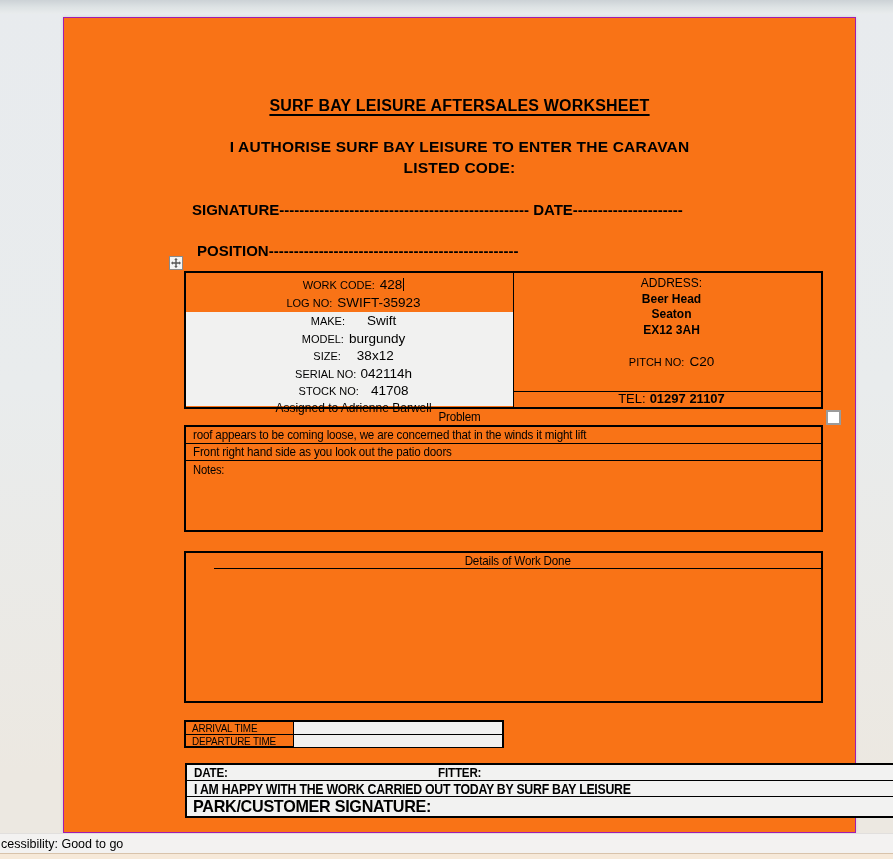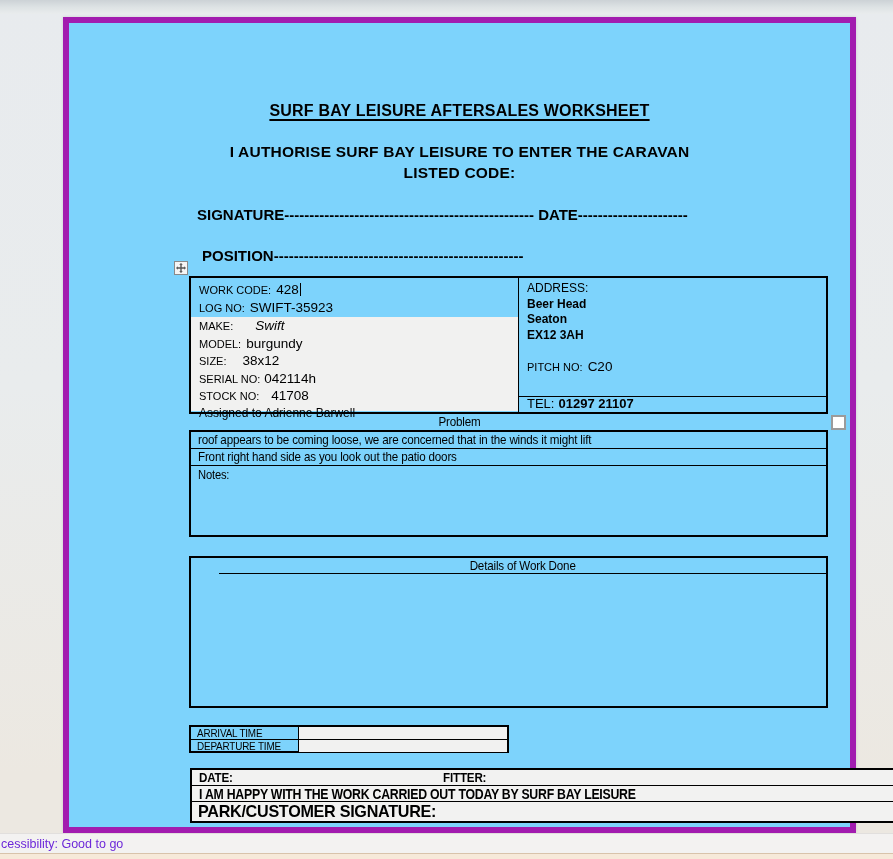--- a/index.html
+++ b/index.html
@@ -5,48 +5,48 @@
   * { margin:0; padding:0; box-sizing:border-box; }
   html,body { width:893px; height:859px; overflow:hidden;
     font-family:"Liberation Sans", sans-serif; }
   body { position:relative;
     background:linear-gradient(180deg,#e8ebee 0%,#e9eced 45%,#ece8e1 90%,#ece8e1 100%); }
 
   .top-edge { position:absolute; left:0; top:0; width:893px; height:14px;
     background:linear-gradient(180deg,#ccd2d6 0%,#dde2e4 50%,#e9eced 100%); }
 
   .page { position:absolute; left:63px; top:17px; width:793px; height:816px;
-    background:#7dd3fc; border:6px solid #a21caf; box-shadow:0 0 3px rgba(0,0,0,.12); }
+    background:#f97316; border:1px solid #a21caf; box-shadow:0 0 3px rgba(0,0,0,.12); }
 
   .b { font-weight:700; }
   .nw  { display:inline-block; transform:scaleX(0.86); transform-origin:0 50%;
          letter-spacing:-0.2px; white-space:nowrap; }
   .nwc { display:inline-block; transform:scaleX(0.86); transform-origin:50% 50%;
          letter-spacing:-0.2px; white-space:nowrap; }
 
   .doc-title { position:absolute; left:0; top:79px; width:100%; text-align:center;
     font-weight:700; font-size:16px; letter-spacing:.2px;
     text-decoration:underline; text-decoration-thickness:2px; text-underline-offset:3px; }
   .auth { position:absolute; left:0; top:119px; width:100%; text-align:center;
     font-weight:700; font-size:15.5px; line-height:20.5px; letter-spacing:.2px; }
   .sig-line { position:absolute; left:128px; top:183px; font-weight:700; font-size:15px; white-space:nowrap; }
   .pos-line { position:absolute; left:133px; top:224px; font-weight:700; font-size:15px; white-space:nowrap; }
 
   .move-handle { position:absolute; left:105px; top:238px; width:14px; height:14px;
     border:1px solid #8a8a8a; background:#f5f5f5; display:flex; align-items:center; justify-content:center; }
 
   
   .vtable { position:absolute; left:120px; top:253px; width:639px; height:138px;
-    border:2px solid #000; display:flex; }
+    border:2px solid #000; display:flex;text-align:center; }
   .v-left { width:328px; border-right:1.5px solid #000; padding-top:3px; }
   .v-row { line-height:15.5px; padding-left:8px; white-space:nowrap; }
   .v-lbl { font-size:11px; }
   .v-val { font-size:13.5px; margin-left:5px; }
   .v-shade { background:#f1f1f0; height:94px; margin-top:1px; }
-  .v-shade .v-row:nth-child(1) .v-val { margin-left:22px;font-style:italic; }
+  .v-shade .v-row:nth-child(1) .v-val { margin-left:22px; }
   .v-shade .v-row:nth-child(2) .v-val { }
   .v-shade .v-row:nth-child(3) .v-val { margin-left:16px; }
   .v-shade .v-row:nth-child(4) .v-val { margin-left:4px; }
   .v-shade .v-row:nth-child(5) .v-val { margin-left:12px; }
   .v-assigned { font-size:12px; line-height:16px; padding-left:8px; }
   .caret { display:inline-block; width:1px; height:13px; background:#000;
     vertical-align:-2px; margin-left:1px; }
   .v-right { flex:1; position:relative; padding-top:3px; }
   .a-line { font-size:12px; line-height:15.5px; padding-left:8px; white-space:nowrap; }
   .pitch-line { margin-top:14px; padding-left:8px; line-height:17px; white-space:nowrap; }
@@ -87,21 +87,21 @@
   .f-fitter { position:absolute; left:251px; top:0; }
   .f-row2 { height:16px; border-bottom:1.5px solid #000; padding-left:7px;
     font-size:15px; line-height:15px; font-weight:700; white-space:nowrap; overflow:hidden; }
   .f-row2 .nw { transform:scaleX(0.82); letter-spacing:-0.3px; }
   .f-row3 { height:20px; padding-left:6px; font-size:17px; line-height:19px;
     font-weight:700; white-space:nowrap; }
   .f-row3 .nw { transform:scaleX(0.95); letter-spacing:-0.3px; }
 
   .status-bar { position:absolute; left:0; top:833px; width:893px; height:20px;
     background:#f3f2f1; border-top:1px solid #e1dfdd; }
-  .status-text { position:absolute; left:1px; top:3px; font-size:12.5px; color:#6d28d9; white-space:nowrap; }
+  .status-text { position:absolute; left:1px; top:3px; font-size:12.5px; color:#000000; white-space:nowrap; }
   .warm-strip { position:absolute; left:0; top:853px; width:893px; height:6px;
     background:#f6e9d9; border-top:1.5px solid #d8c3ab; }
 </style>
 </head>
 <body>
 
 <div class="top-edge"></div>
 
 <div class="page">
 

